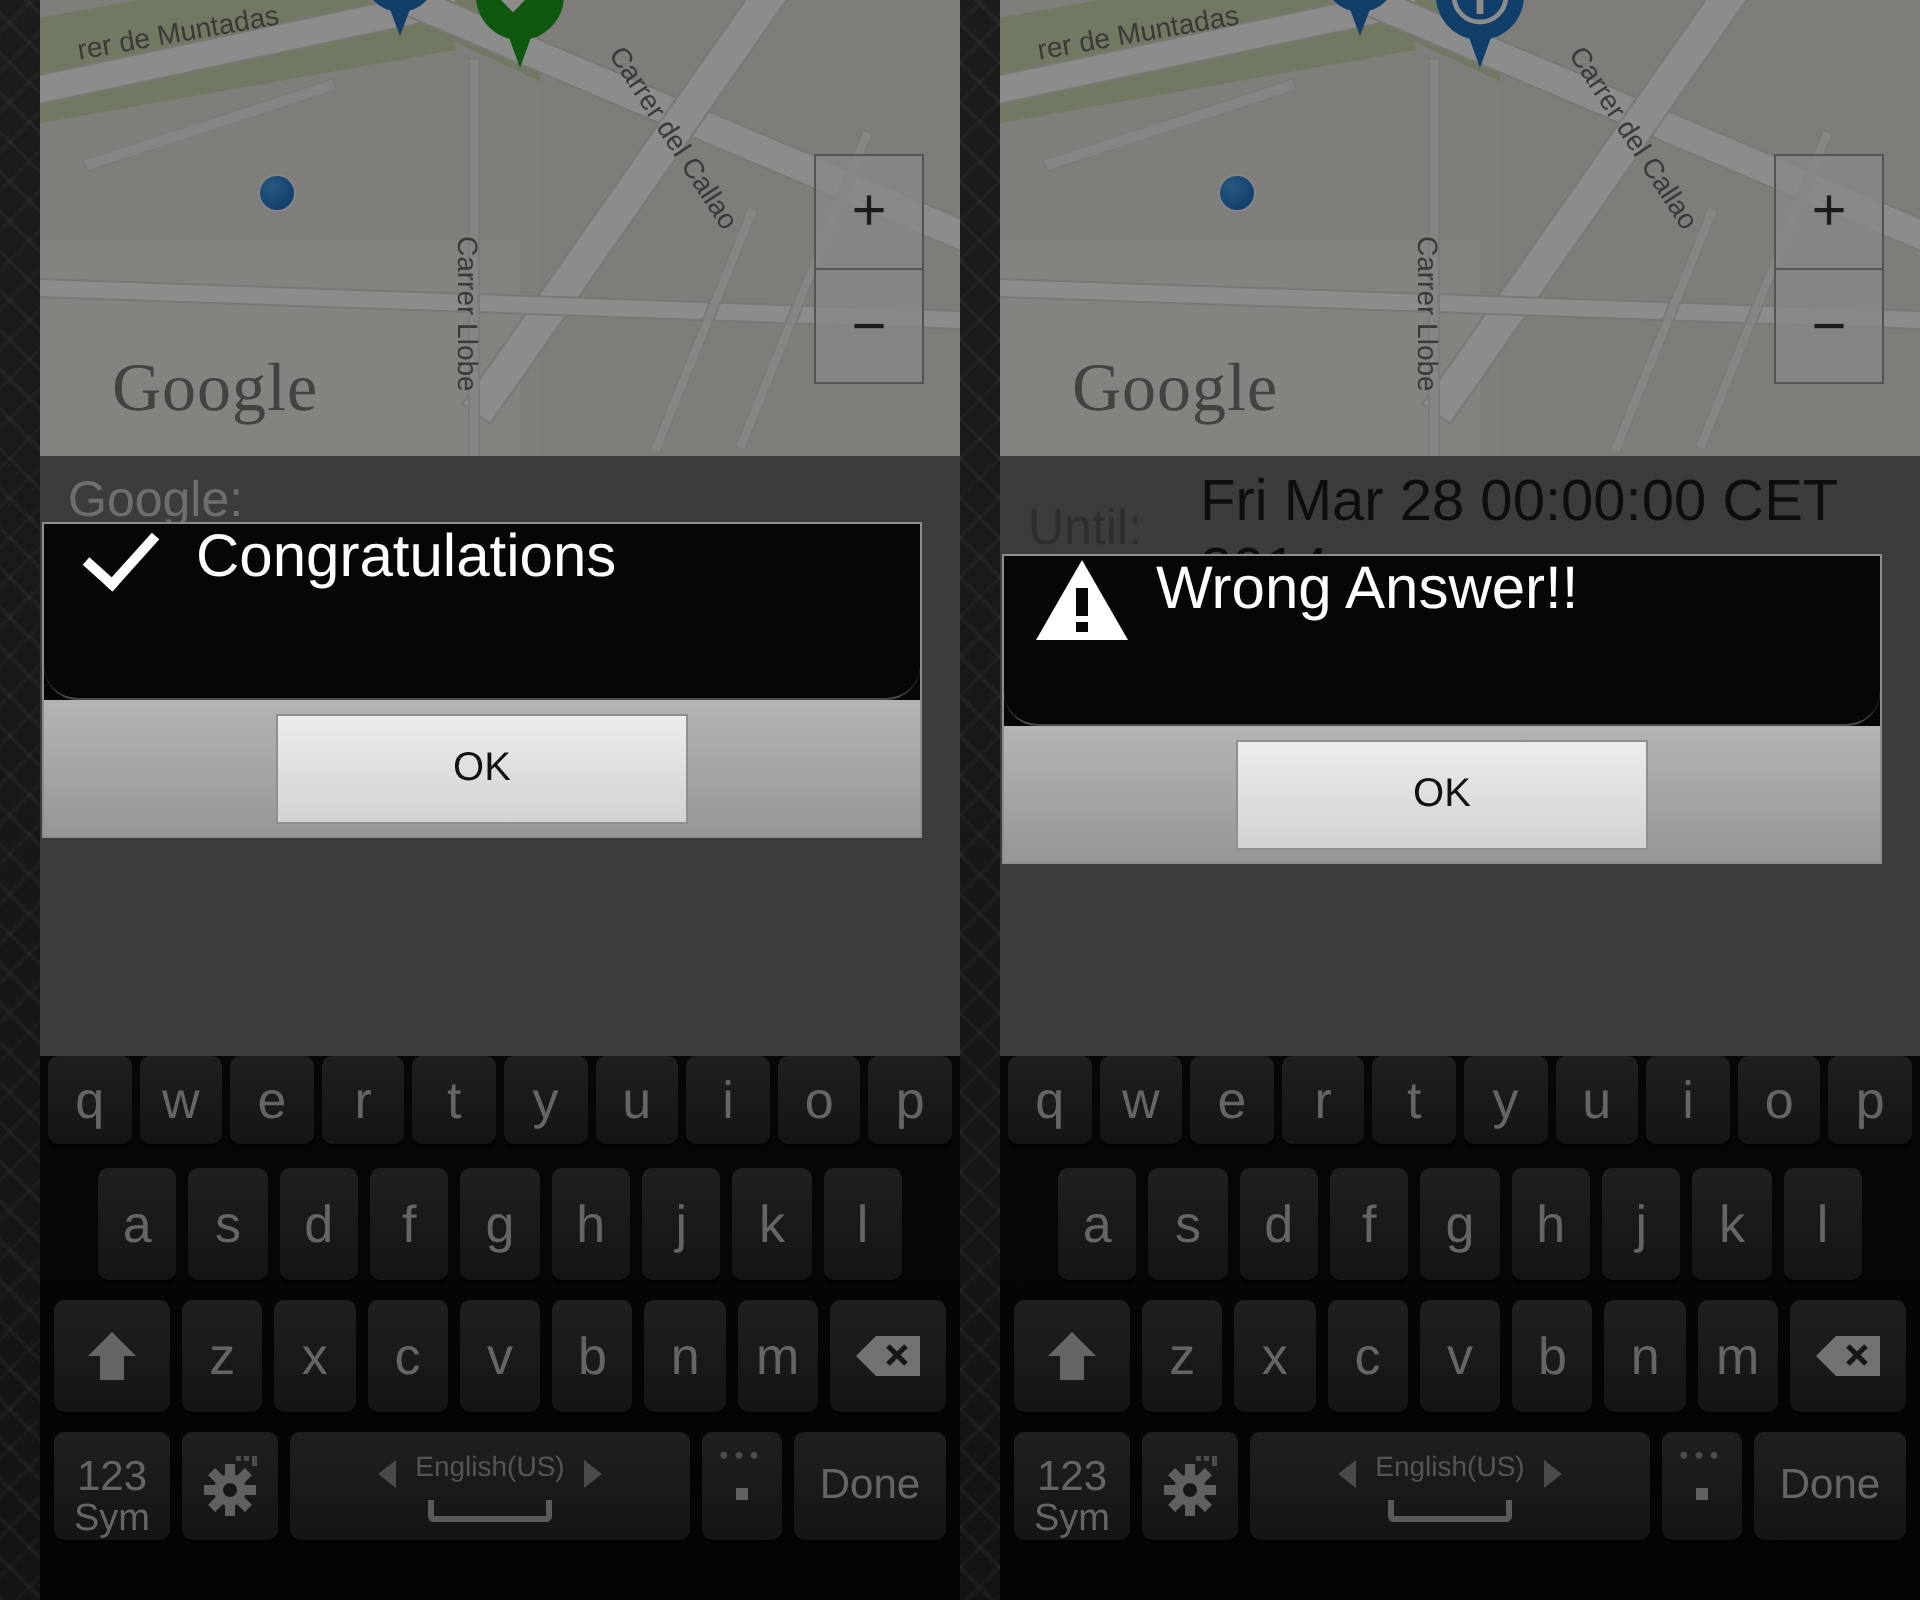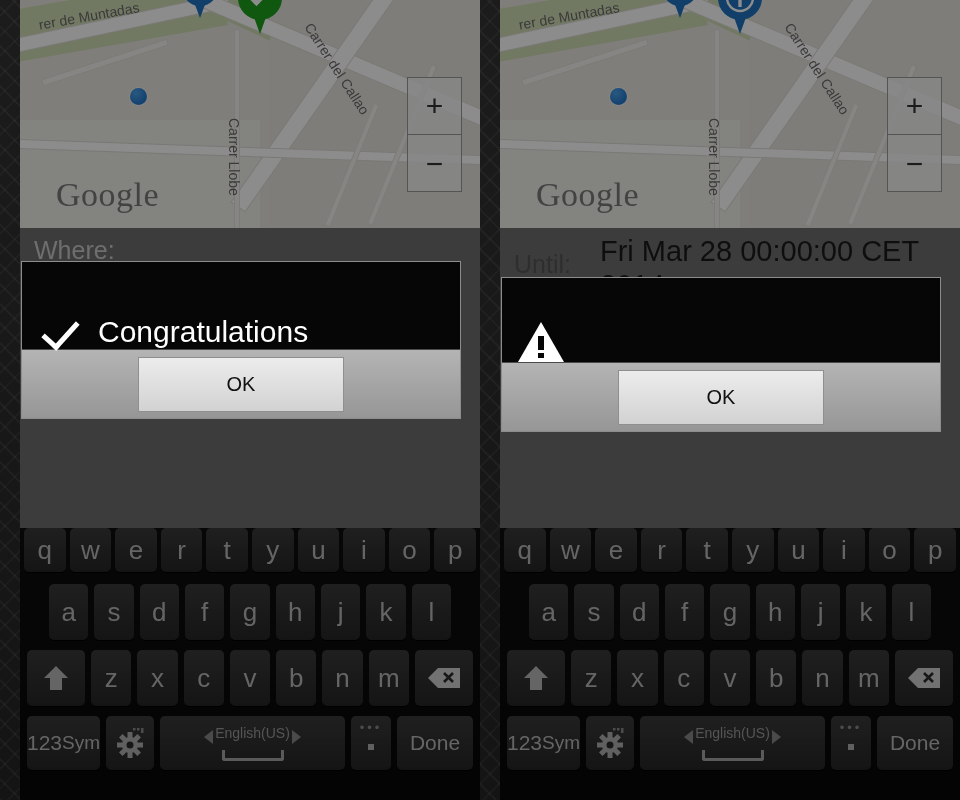--- a/index.html
+++ b/index.html
@@ -78,21 +78,21 @@
   .row1 .key{ flex:1; margin:0 2px; height:44px; }
   .row2{ top:56px; height:56px; padding:0 26px; }
   .row2 .key{ flex:1; margin:0 3px; height:56px; }
   .row3{ top:122px; height:56px; padding:0 4px; }
   .row3 .key{ flex:1; margin:0 3px; height:56px; }
   .row4{ top:188px; height:54px; padding:0 4px; }
   .row4 .key{ margin:0 3px; height:54px; }
 
   .k-shift{ flex:0 0 58px !important; }
   .k-del  { flex:0 0 58px !important; }
-  .k-123  { flex:0 0 58px !important; flex-direction:row; line-height:1.05; }
+  .k-123  { flex:0 0 58px !important; flex-direction:column; line-height:1.05;justify-content:flex-end; }
   .k-123 b{ font-weight:normal; font-size:21px; }
   .k-123 i{ font-style:normal; font-size:19px; }
   .k-gear { flex:0 0 48px !important; }
   .k-space{ flex:1 1 auto !important; flex-direction:column; position:relative; }
   .k-dot  { flex:0 0 40px !important; position:relative; }
   .k-done { flex:0 0 76px !important; font-size:21px; }
   .sp-lang{ color:#9a9a9a; font-size:14px; position:absolute; top:9px; left:0; right:0; text-align:center; }
   .sp-left{ position:absolute; left:44px; top:14px; width:0;height:0;
         border-top:7px solid transparent;border-bottom:7px solid transparent;border-right:9px solid #888; }
   .sp-right{ position:absolute; right:44px; top:14px; width:0;height:0;
@@ -103,22 +103,22 @@
         color:#8a8a8a; font-size:13px; letter-spacing:3px; line-height:1; }
   .dotmark{ position:absolute; left:50%; top:58%; transform:translate(-50%,-50%);
         width:6px;height:6px; background:#b0b0b0; }
 
   
   .dim{ position:absolute; left:0; top:0; width:460px; height:800px;
         background:rgba(0,0,0,.45); }
 
   
   .dialog{ position:absolute; background:#060606; border:1px solid #8d8d8d; z-index:30; }
-  .dlg-head{ display:flex; align-items:flex-end; padding:0 16px;
-        border-bottom:1px solid #4a4a4a; }
+  .dlg-head{ display:flex; align-items:flex-start; padding:0 16px;
+        border-bottom:1px solid #4a4a4a;border-radius:17px; }
   .dlg-title{ color:#fff; font-size:30px; margin-left:14px; }
   .dlg-body{ color:#f2f2f2; font-size:23px; line-height:30px; padding:22px 28px; }
   .dlg-foot{ background:linear-gradient(#b4b4b4,#969696); display:flex;
         align-items:center; justify-content:center; }
   .btn-ok{ background:linear-gradient(#ececec,#d2d2d2); border:1px solid #8f8f8f;
         color:#111; font-size:20px; display:flex; align-items:center; justify-content:center; }
 
   .ico-check{ position:relative; width:46px; height:32px; flex:0 0 46px; }
   .ico-check:before{ content:""; position:absolute; left:5px; top:4px;
         width:30px; height:15px; border-left:5px solid #fff; border-bottom:5px solid #fff;
@@ -173,21 +173,21 @@
 
       <div class="zoomctl">
         <div>+</div>
         <div>−</div>
       </div>
 
       <div class="gmark">Google</div>
     </div>
 
     <div class="form">
-      <div class="field-label" style="left:14px;top:8px;">Where:</div>
+      <div class="field-label" style="left:14px;top:8px;">Google:</div>
       <div class="field-label" style="left:22px;top:48px;color:#4d4d4d;">What:</div>
       <div class="field-label" style="left:22px;top:88px;color:#4d4d4d;">Until:</div>
     </div>
 
     <div class="kb">
       <div class="krow row1">
         <div class="key">q</div>
         <div class="key">w</div>
         <div class="key">e</div>
         <div class="key">r</div>
@@ -414,20 +414,21 @@
 
     <div class="dim"></div>
 
     <div class="dialog" style="left:1px;top:277px;width:440px;">
       <div class="dlg-head" style="height:85px;">
         <span class="ico-warn">
           <span class="tri"></span>
             <span class="bang"></span>
             <span class="dot"></span>
         </span>
+        <span class="dlg-title">Wrong Answer!!</span>
       </div>
       <div class="dlg-foot" style="height:68px;">
         <div class="btn-ok" style="width:206px;height:55px;">OK</div>
       </div>
     </div>
   </div>
 
 </div>
 
 </body></html>

